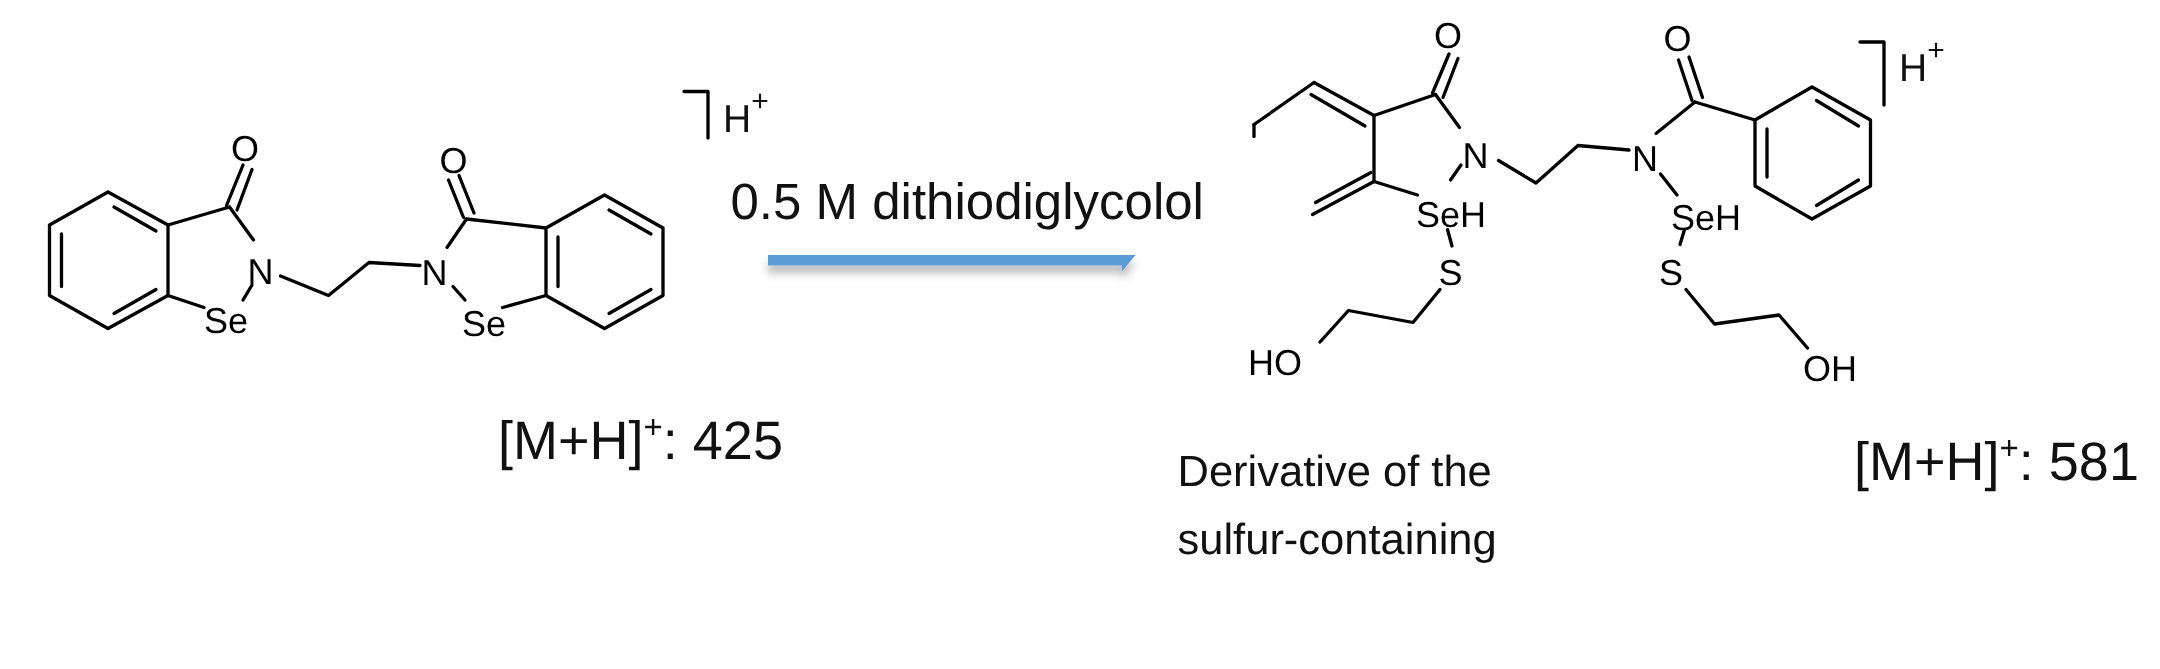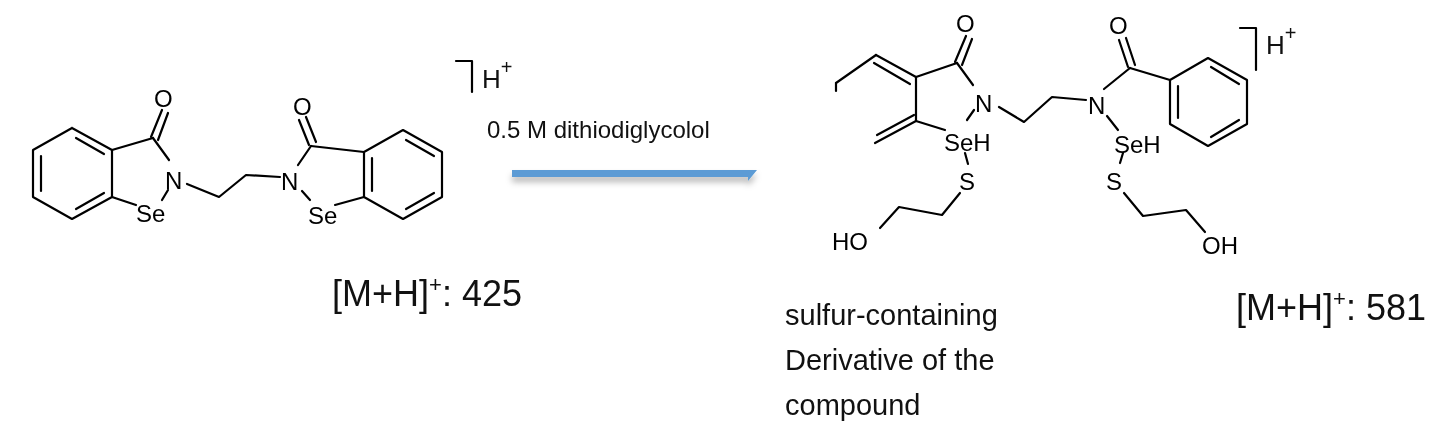--- a/index.html
+++ b/index.html
@@ -20,21 +20,21 @@
       position: absolute;
       font-family: Liberation Sans, sans-serif;
       font-size: 36px;
       color: #111;
       line-height: 1;
       white-space: nowrap;
       margin-left: 40px;
     }
     .serif-label sup { font-size: 22px; vertical-align: 14px; line-height: 0; }
     .multi { white-space: normal; width: 300px; line-height: 45px; }
-    .reagent { position: absolute; font-family: "Liberation Sans", sans-serif; font-size: 24px; color: #111; white-space: nowrap; }
+    .reagent { position: absolute; font-family: "Liberation Sans", sans-serif; font-size: 34px; color: #111; white-space: nowrap; }
     .charge { position: absolute; font-family: "Liberation Sans", sans-serif; font-size: 26px; color: #111; }
     .charge sup { font-size: 20px; vertical-align: 14px; line-height: 0; }
   </style>
 </head>
 <body>
 
 <div class="canvas">
 
   <svg width="1440" height="446" viewBox="0 0 1440 446">
     <defs>
@@ -151,20 +151,19 @@
     <span>H</span><sup>+</sup>
   </div>
 
   <div class="reagent" style="left:487px; top:116px;">0.5 M dithiodiglycolol</div>
 
   <div class="serif-label" style="left:292px; top:276px;">
     <span>[M+H]</span><sup>+</sup><span>: 425</span>
   </div>
 
   <div class="sans-label multi" style="left:785px; top:293px;">
+    <div>Derivative of the</div>
     <div>sulfur-containing</div>
-    <div>Derivative of the</div>
-    <div>compound</div>
   </div>
   <div class="serif-label" style="left:1196px; top:290px;">
     <span>[M+H]</span><sup>+</sup><span>: 581</span>
   </div>
 </div>
 
 </body></html>

